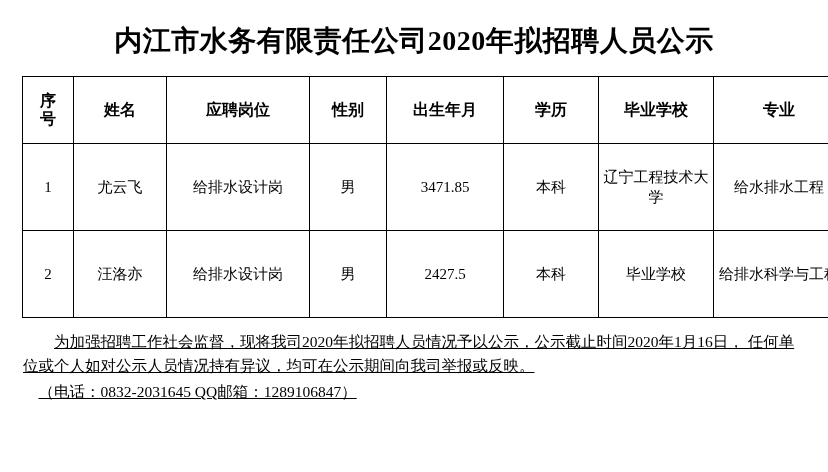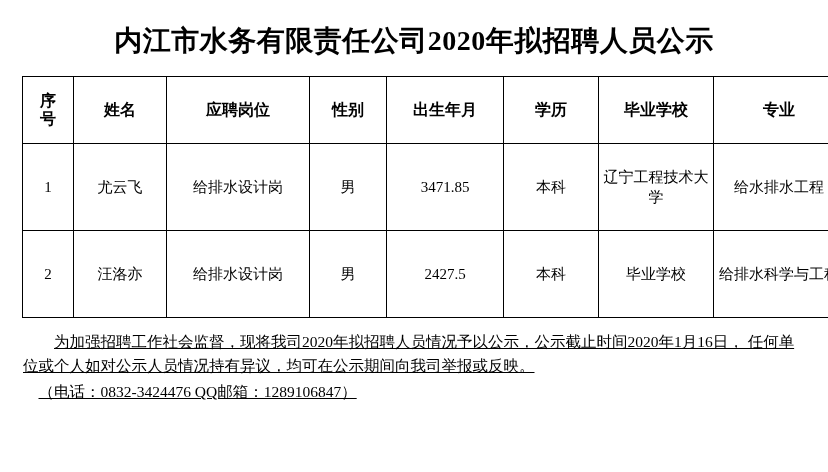--- a/index.html
+++ b/index.html
@@ -137,16 +137,16 @@
         <td class="col-edu">本科</td>
         <td class="col-school">毕业学校</td>
         <td class="col-major cell-left">给排水科学与工程</td>
 
       </tr>
     </tbody>
   </table>
 
   <div class="body-text">
     <p class="indent">为加强招聘工作社会监督，现将我司2020年拟招聘人员情况予以公示，公示截止时间2020年1月16日，  任何单位或个人如对公示人员情况持有异议，均可在公示期间向我司举报或反映。</p>
-    <p class="contact">（电话：0832-3424476    QQ邮箱：1289106847）</p>
+    <p class="contact">（电话：0832-2031645    QQ邮箱：1289106847）</p>
   </div>
 
 </div>
 
 </body></html>

